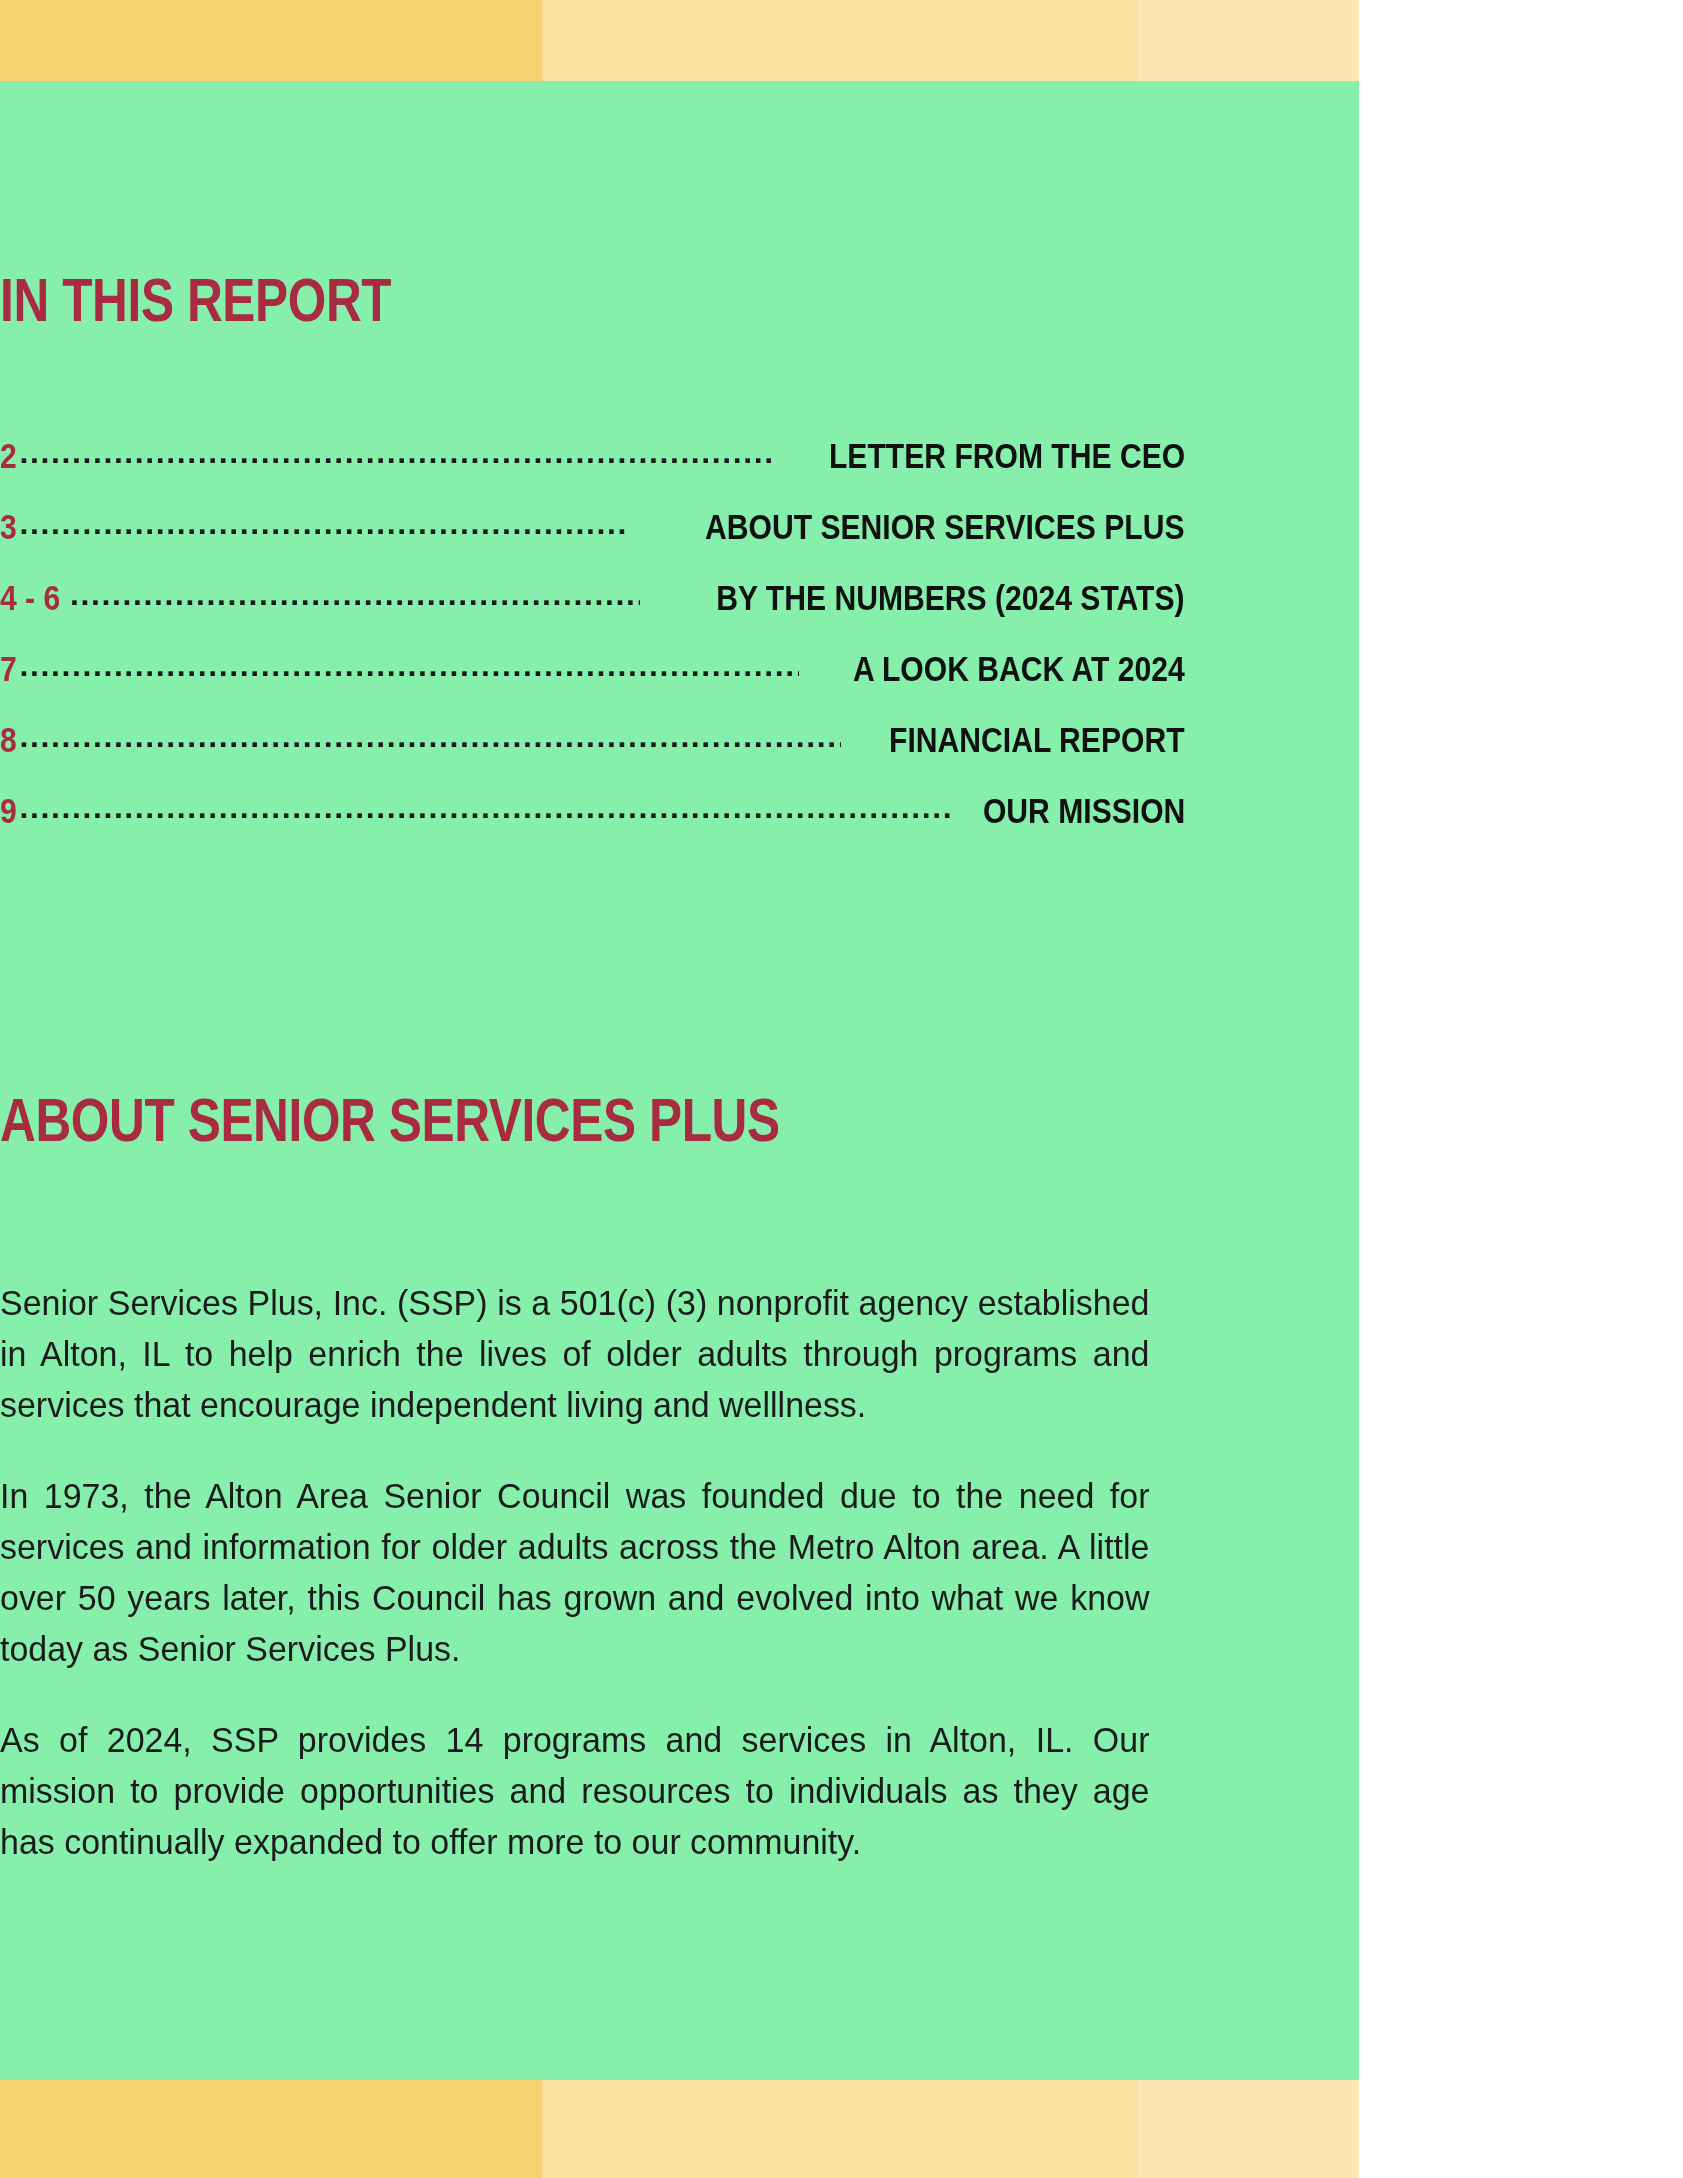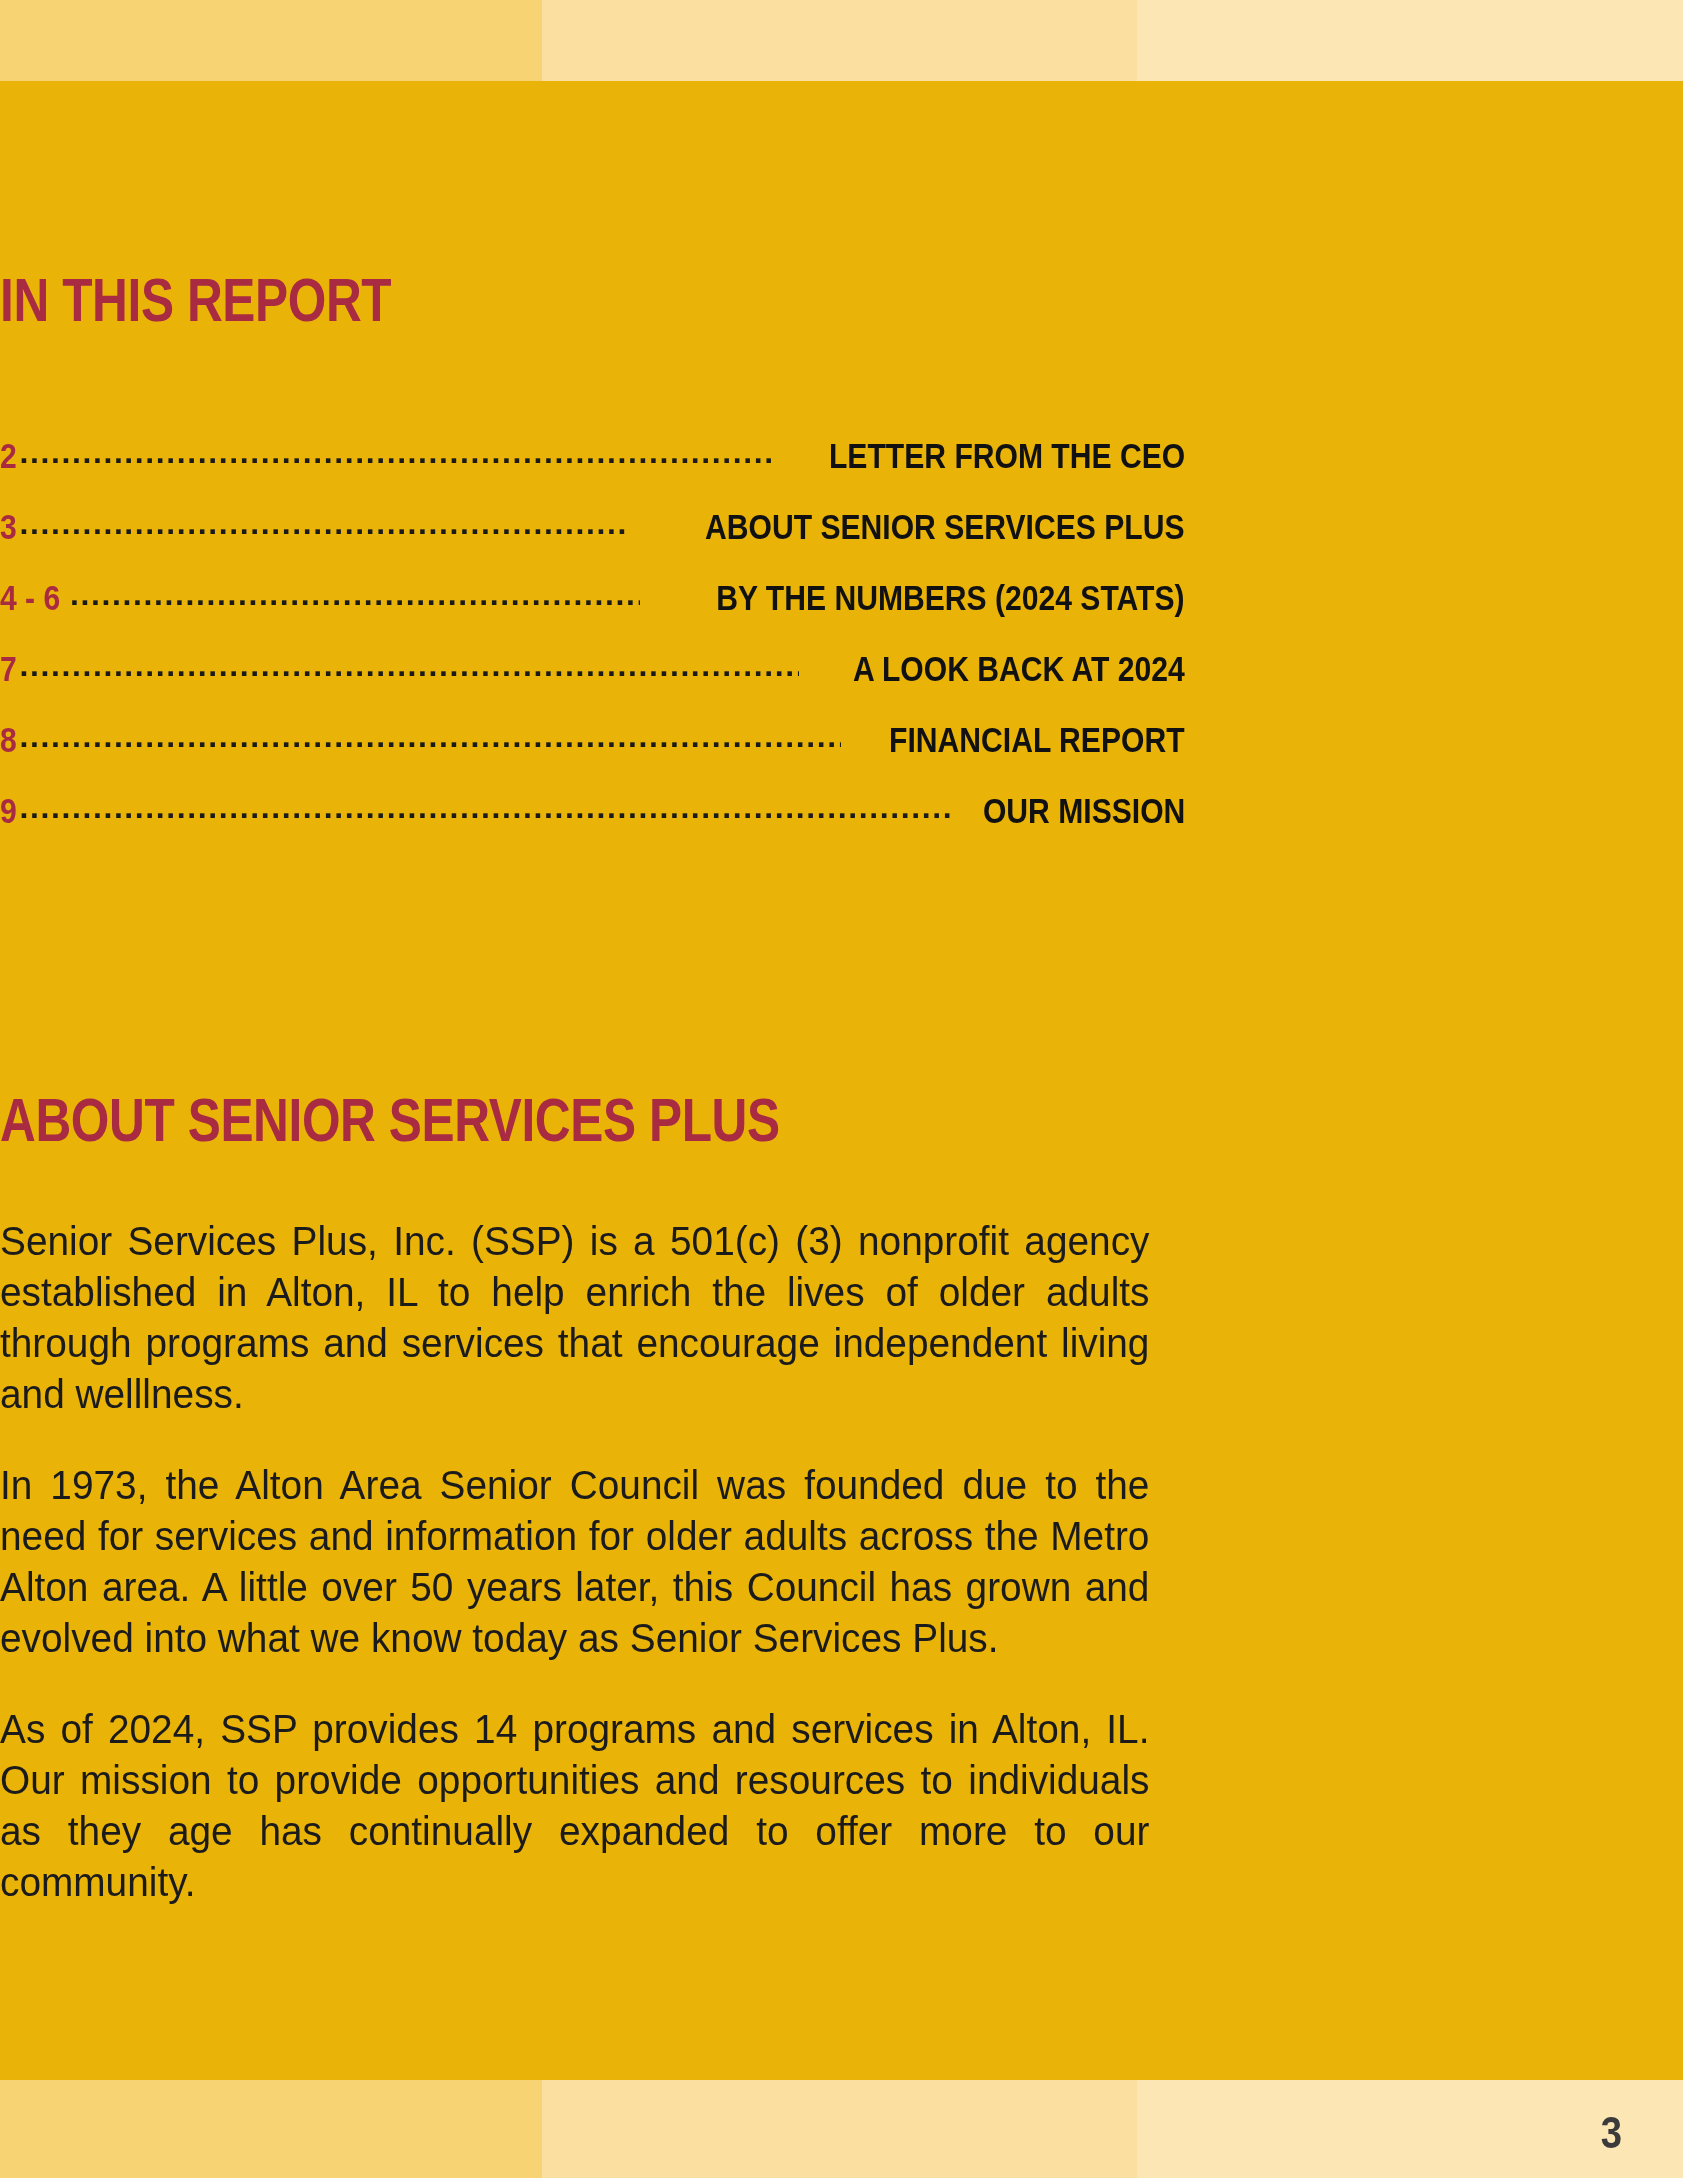--- a/index.html
+++ b/index.html
@@ -3,23 +3,23 @@
 <meta charset="utf-8">
 <style>
   html, body {
     margin: 0;
     padding: 0;
     background: #ffffff;
   }
 
   .page {
     position: relative;
-    width: 1683px;
+    width: 1359px;
     height: 2178px;
-    background: #eab308;
+    background: #86efac;
     overflow: hidden;
     font-family: "Liberation Sans", sans-serif;
   }
 
   
   .band-row {
     position: absolute;
     left: 0;
     width: 1683px;
     display: flex;
@@ -108,25 +108,25 @@
     color: #111111;
     flex: 0 0 auto;
     text-align: right;
     transform: scaleX(0.86);
     transform-origin: right center;
   }
 
   
   .body-copy {
     position: absolute;
-    top: 1216px;
+    top: 1277px;
     width: 1185px;
     color: #1b1b1b;
     font-family: "Liberation Sans Narrow", "Liberation Sans", sans-serif;
-    font-size: 40px;
+    font-size: 35px;
     line-height: 51px;
     text-align: justify;
   }
 
   .body-copy p {
     margin: 0 0 40px 0;
     transform: scaleX(0.97);
     transform-origin: left top;
   }
   .body-copy p:last-child { margin-bottom: 0; }

